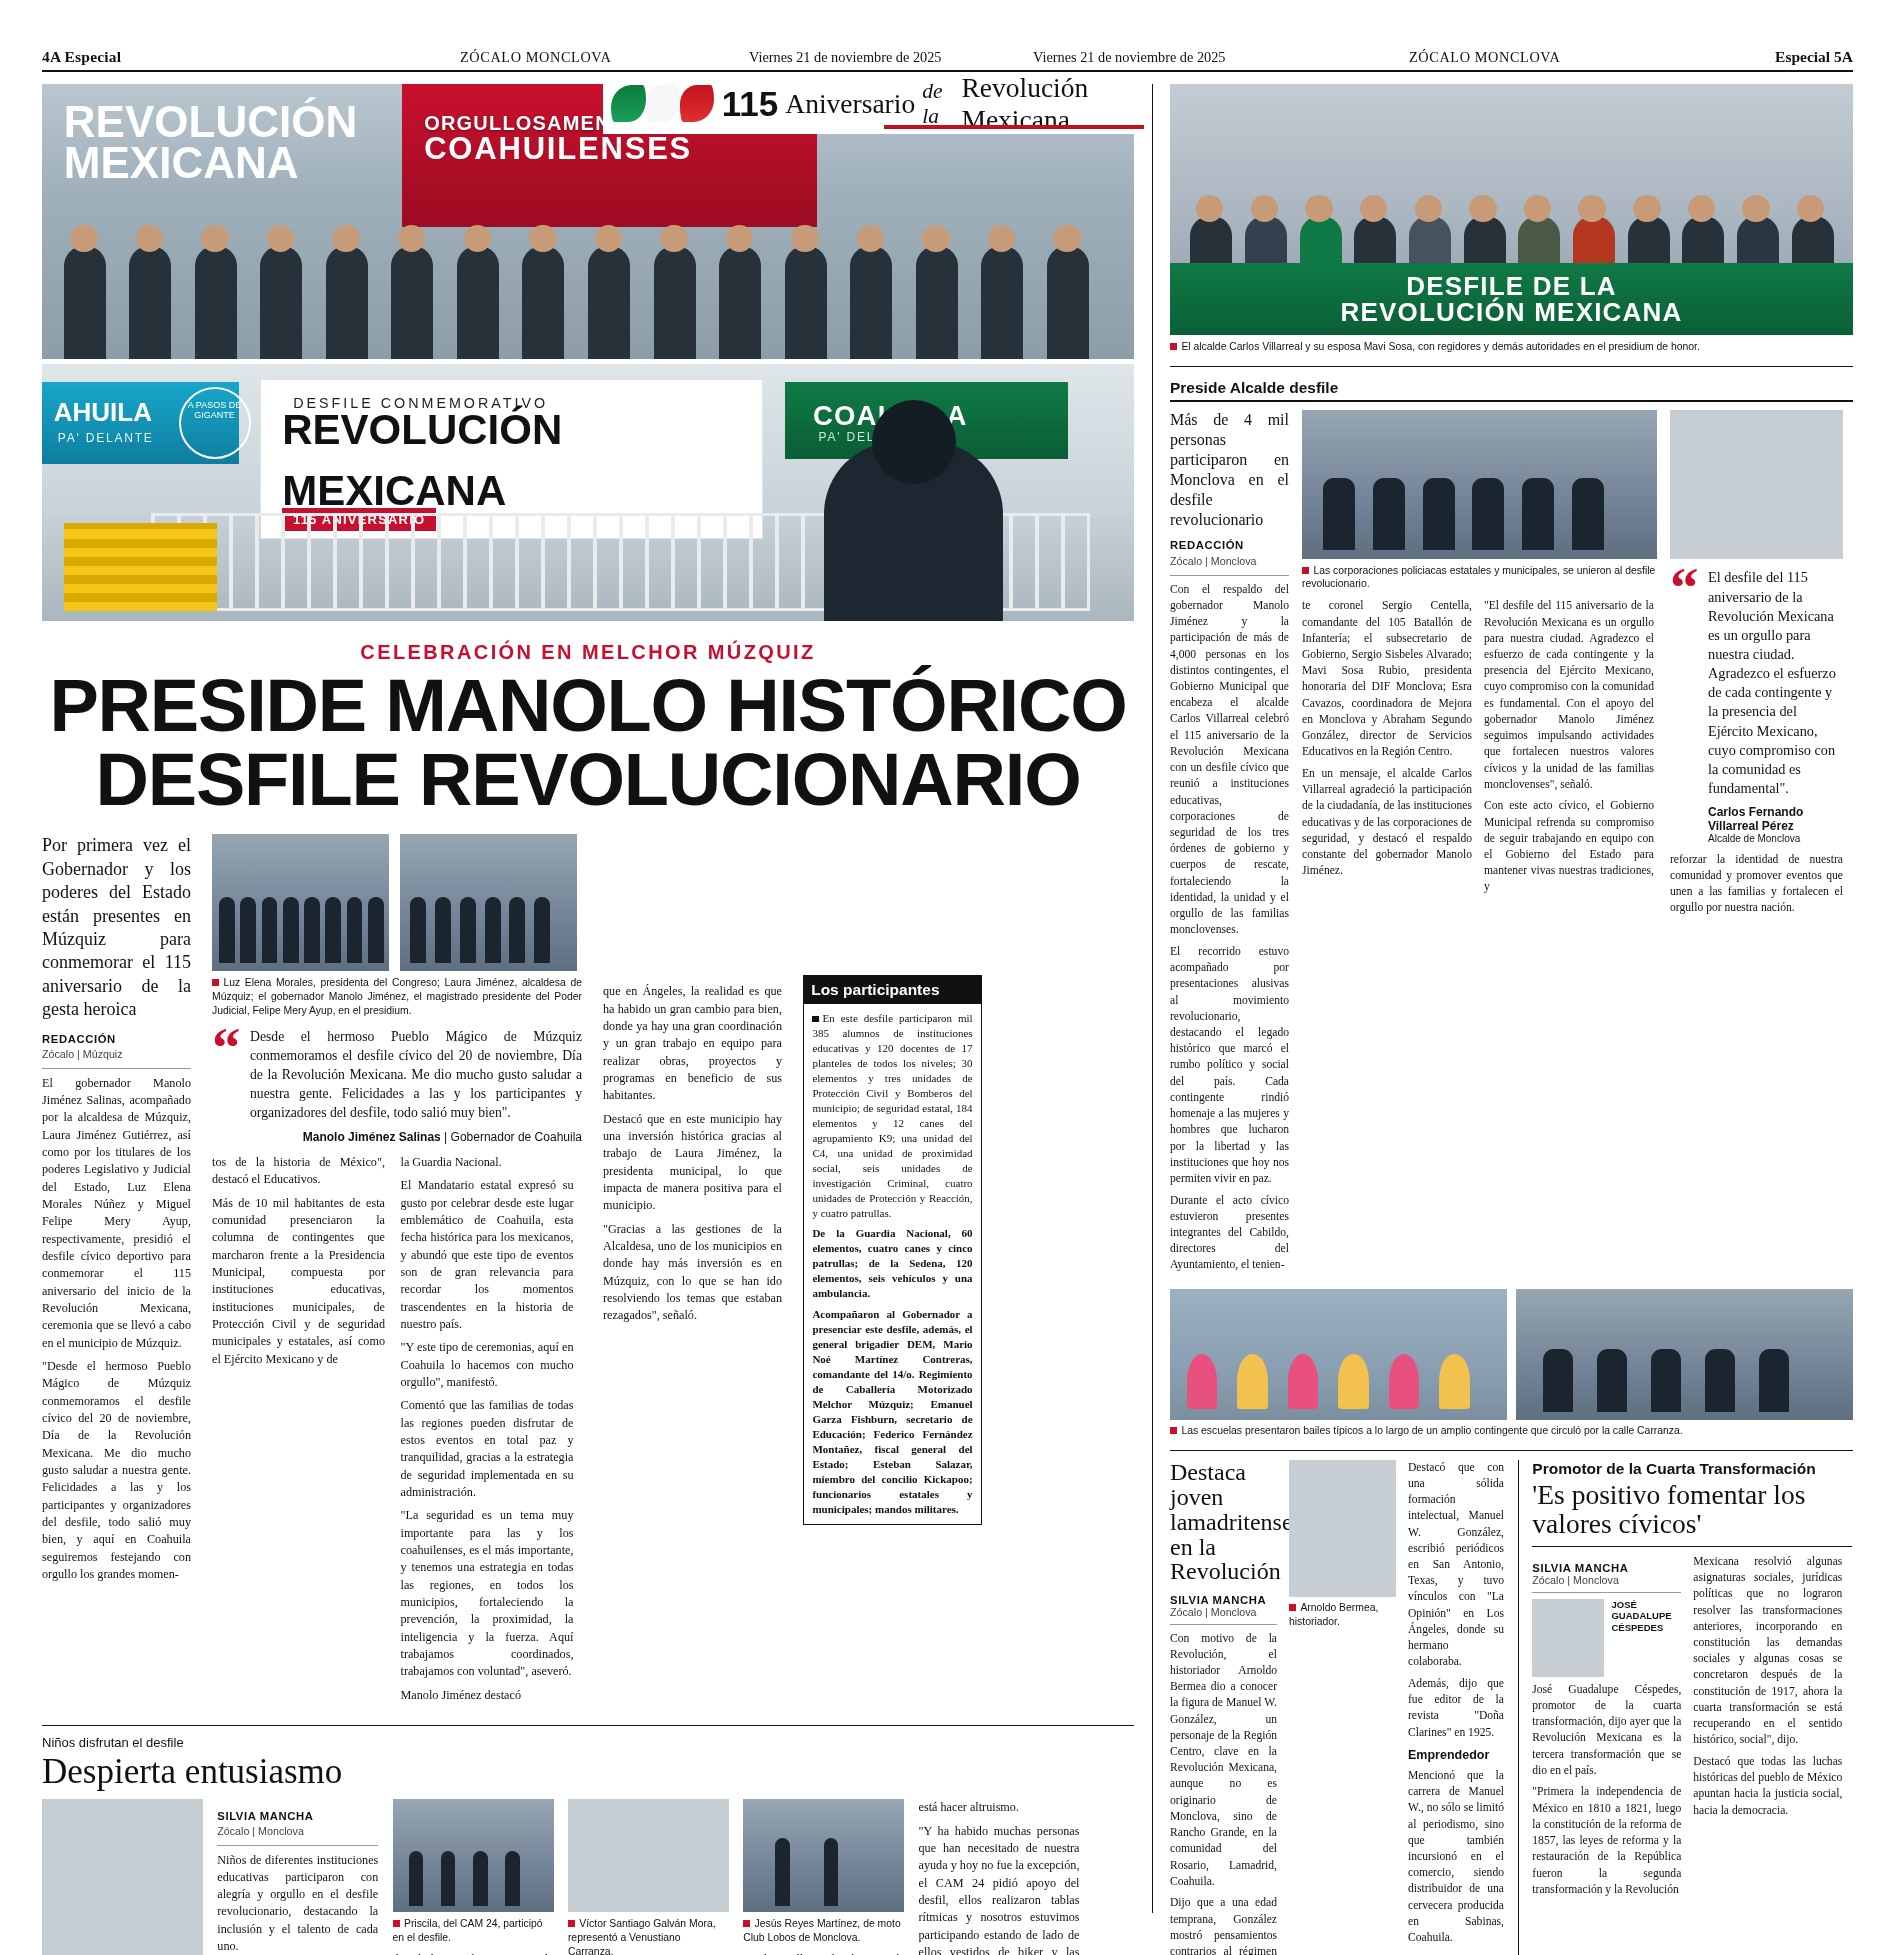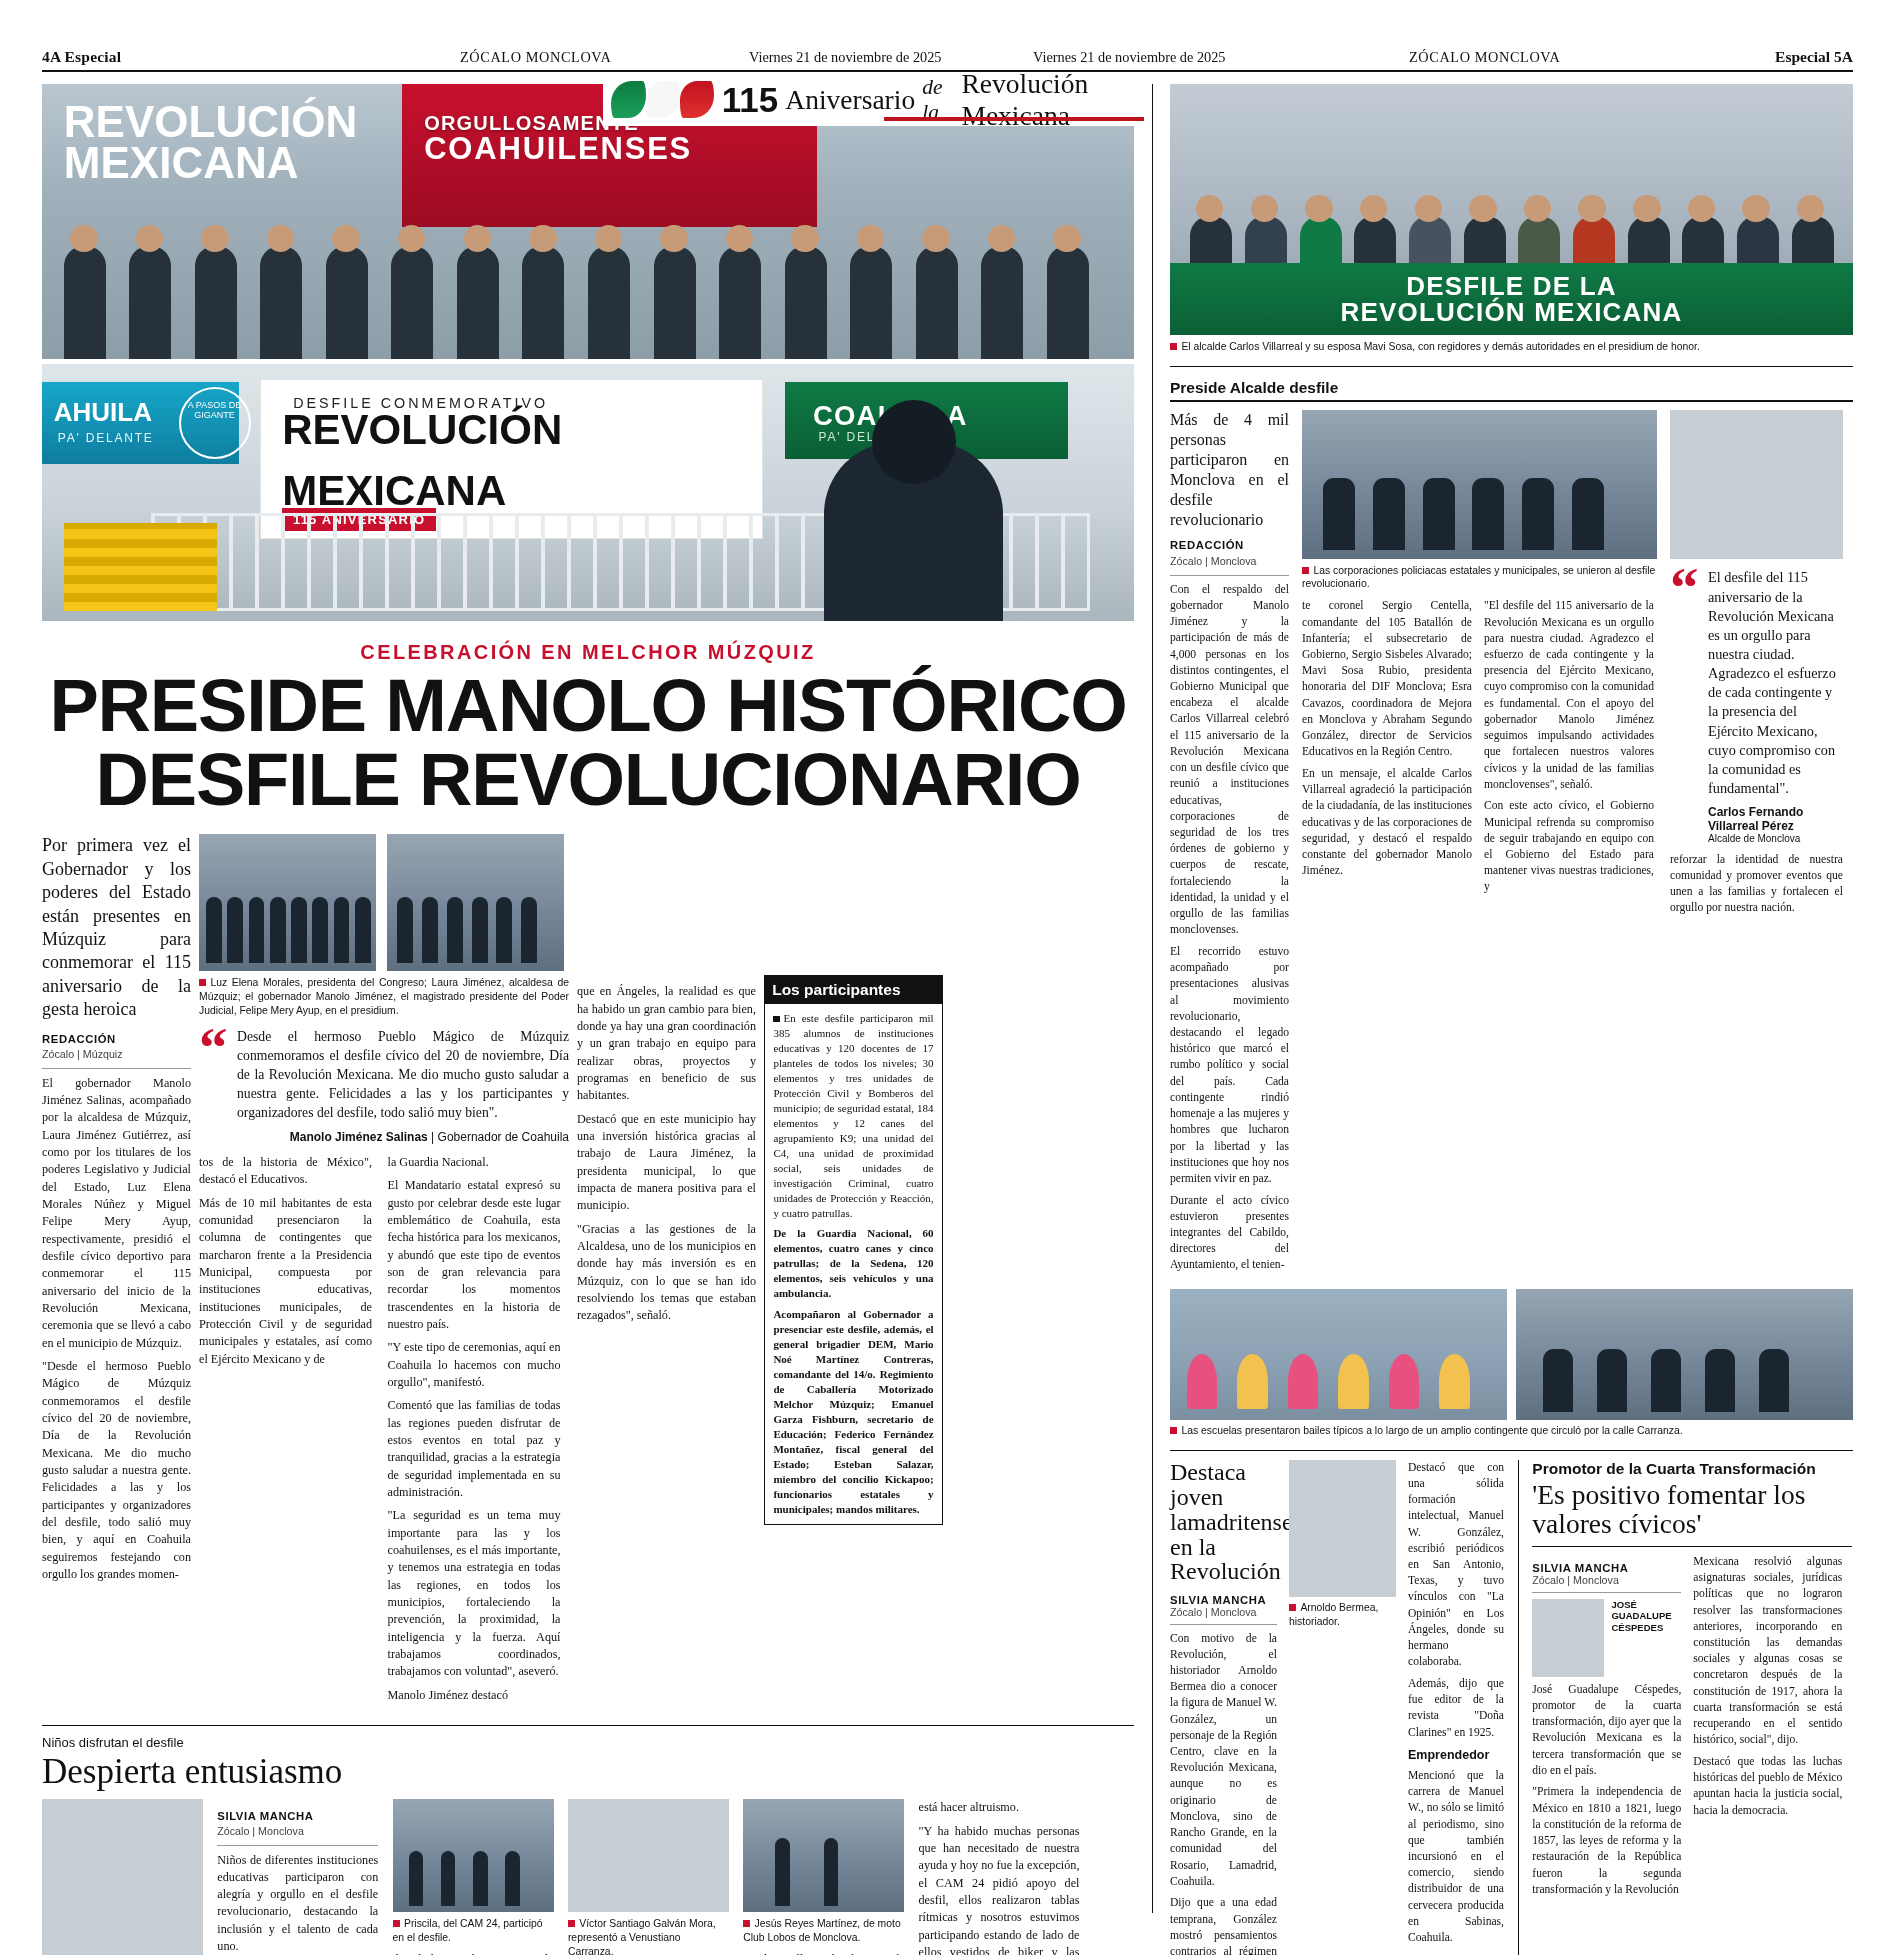--- a/index.html
+++ b/index.html
@@ -23,21 +23,21 @@
   .mh-c1 { position:absolute; left:418px; font-size:14.3px; letter-spacing:0.6px; }
   .mh-c2 { position:absolute; left:707px; font-size:14.3px; }
   .mh-c3 { position:absolute; left:991px; font-size:14.3px; }
   .mh-c4 { position:absolute; left:1367px; font-size:14.3px; letter-spacing:0.6px; }
   .mh-right { position:absolute; right:0; font-weight:bold; font-size:15.5px; }
 
   .rule-top { position:absolute; top:70px; left:42px; right:42px; height:1.8px; background:#111; }
 
   
   .anniv {
-    position:absolute; top:73px; left:603px; width:549px; height:53px;
+    position:absolute; top:73px; left:603px; width:549px; height:61px;
     display:flex; align-items:center; gap:7.2px; background:#fff; padding:0 8.4px;
     z-index:5;
   }
   .anniv .flagwave { width:137px; height:37px; position:relative; overflow:hidden; }
   .anniv .flagwave i { position:absolute; top:0; bottom:0; width:33.33%; display:block; }
   .anniv .flagwave i:nth-child(1){ left:0; background:linear-gradient(180deg,#0c7a3e,#1aa05a); border-radius:60% 10% 50% 10%/60% 40% 60% 40%; }
   .anniv .flagwave i:nth-child(2){ left:33.33%; background:#f7f7f7; border-radius:50% 10% 50% 10%/50% 40% 60% 40%; }
   .anniv .flagwave i:nth-child(3){ left:66.66%; background:linear-gradient(180deg,#c1121f,#e03030); border-radius:50% 10% 60% 10%/50% 40% 60% 40%; }
   .anniv .num { font-family:"Liberation Sans", sans-serif; font-weight:bold; font-size:35px; line-height:1; }
   .anniv .w1 { font-family:"Liberation Serif", serif; font-size:27.5px; line-height:1; }
@@ -110,21 +110,21 @@
     text-align:center; color:#c8102e; font-family:"Liberation Sans", sans-serif;
     font-weight:bold; font-size:20px; letter-spacing:2.4px; margin:20px 0 8.4px;
   }
   .headline {
     font-family:"Liberation Sans", sans-serif; font-weight:bold;
     font-size:74px; line-height:.92; letter-spacing:-1.2px; text-align:center;
     margin:0 0 6px;
   }
 
   
-  .Lgrid { display:flex; gap:8px; margin-top:13px; }
+  .Lgrid { display:flex; gap:21px; margin-top:13px; }
   .col { font-size:12.2px; line-height:1.42; text-align:justify; }
   .col p { margin:0 0 6px; }
   .standfirst {
     font-family:"Liberation Serif", serif; font-size:18px; line-height:1.3; margin:0 0 9.5px;
   }
   .byline-label { font-family:"Liberation Sans", sans-serif; font-weight:bold; font-size:11.3px; letter-spacing:0.6px; margin-top:8.4px;}
   .byline-sub { font-family:"Liberation Sans", sans-serif; font-size:10.7px; color:#444; margin-bottom:6px;}
   .ruleline { height:0.6px; background:#999; margin:4.8px 0 6px; }
 
   .photo-sm { background:#c6ced4; position:relative; overflow:hidden; }

